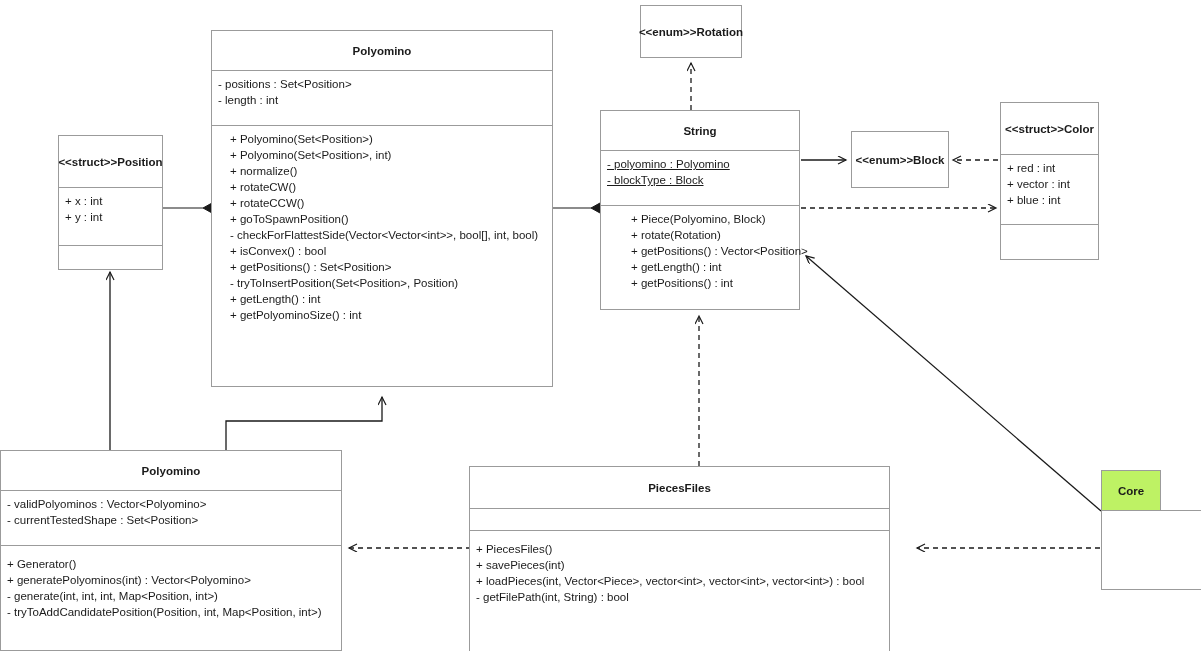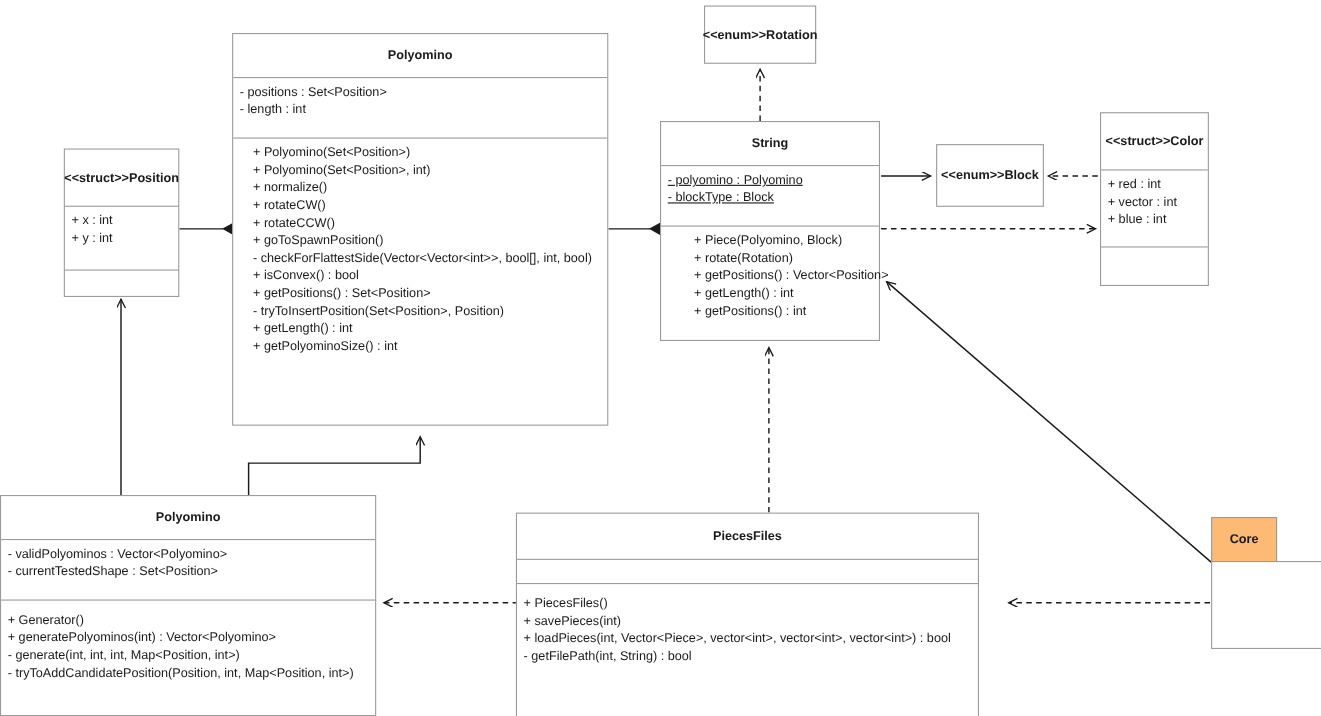--- a/index.html
+++ b/index.html
@@ -45,21 +45,21 @@
   svg.links{
     position:absolute;left:0;top:0;
     width:1201px;height:651px;
     pointer-events:none;
   }
   .pkg{position:absolute;}
   .pkg-tab{
     position:absolute;
     box-sizing:border-box;
     border:1px solid #9b9b9b;
-    background:#fdba74;
+    background:#bef264;
     display:flex;align-items:center;justify-content:center;
     font-weight:bold;font-size:11.5px;
   }
   .pkg-body{
     position:absolute;
     box-sizing:border-box;
     border:1px solid #9b9b9b;
     background:#ffffff;
   }
 </style>

